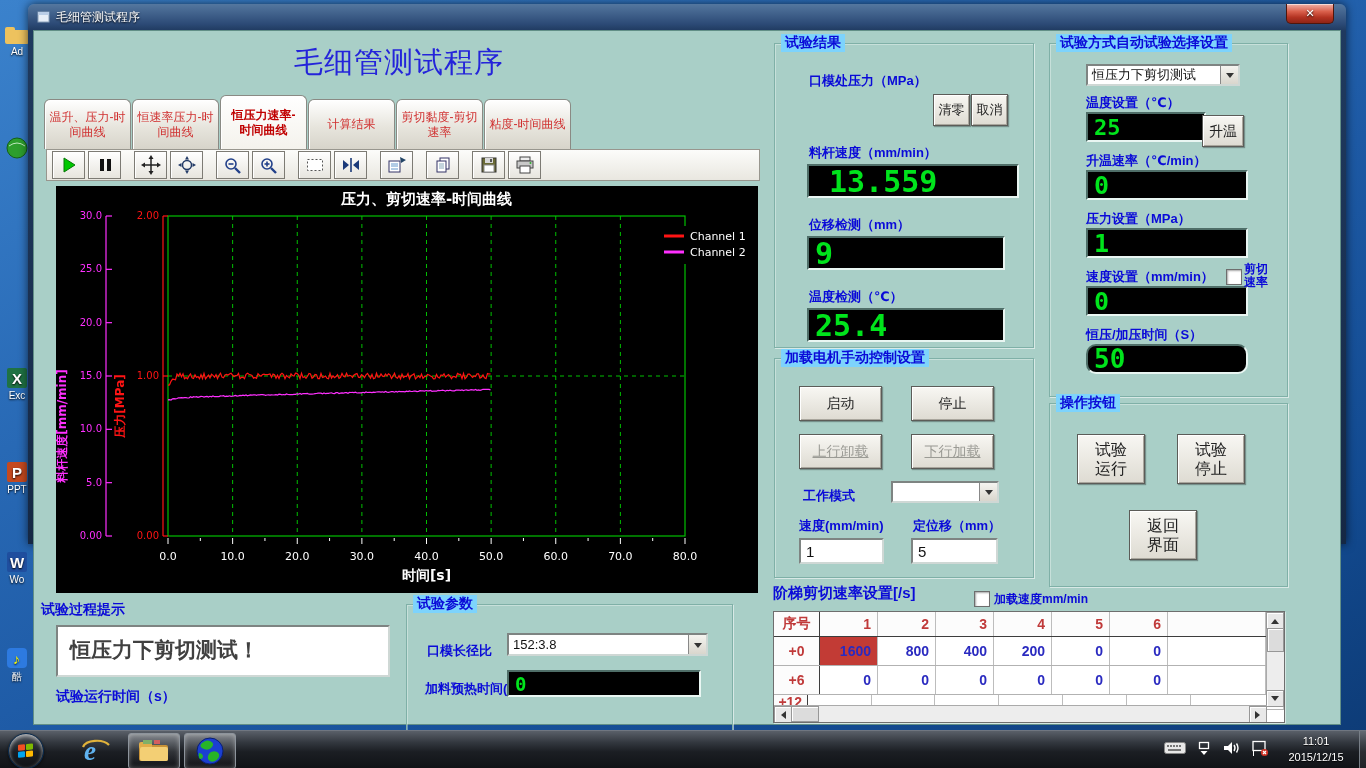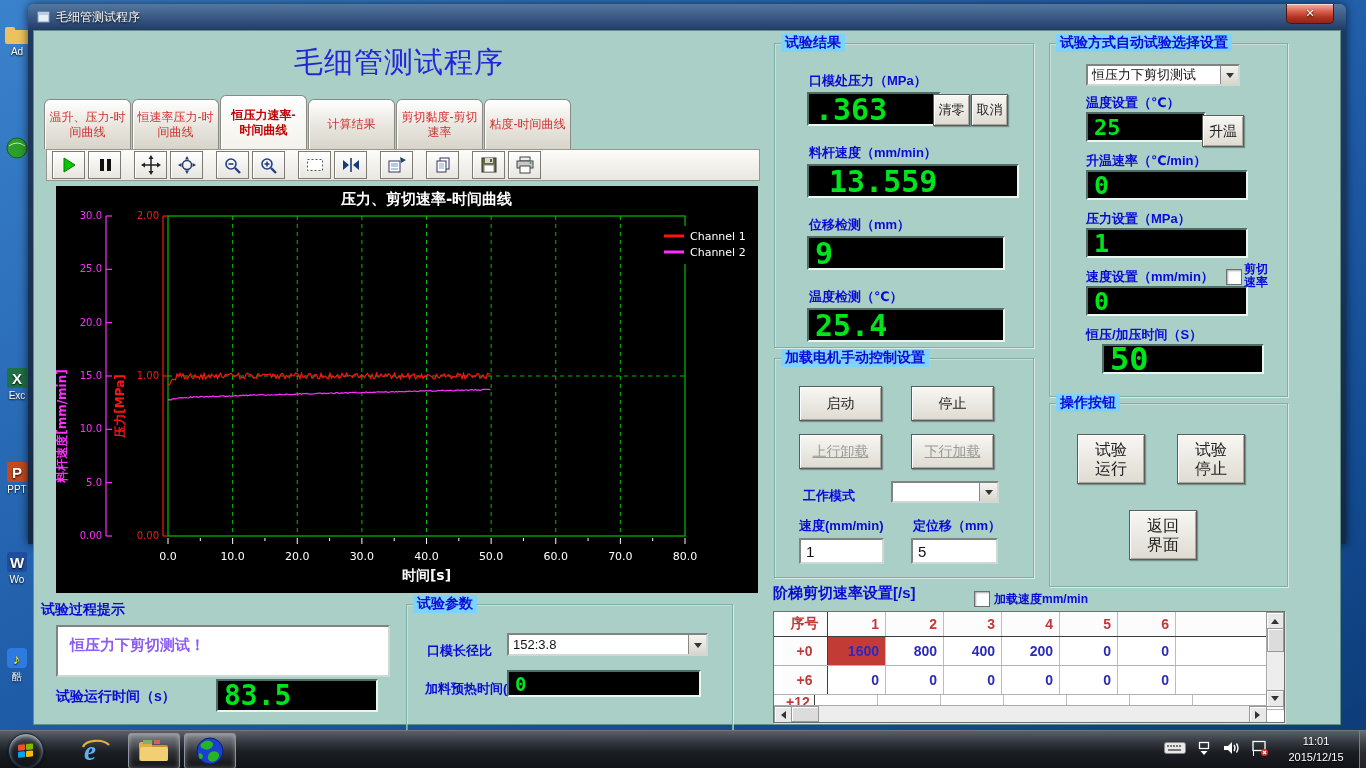--- a/index.html
+++ b/index.html
@@ -67,25 +67,25 @@
   .combo{position:absolute;background:#fff;border:2px inset #cfd8d5;display:flex;align-items:center;
     font-size:13px;padding-left:4px;box-sizing:content-box;color:#111;}
   .cbtn{position:absolute;right:0;top:0;bottom:0;width:17px;
     background:linear-gradient(#f5f4f0,#d9d6cd);border-left:1px solid #888;
     display:flex;align-items:center;justify-content:center;}
   .tri-down{width:0;height:0;border:4px solid transparent;border-top:5px solid #333;margin-top:5px;}
   .checkbox{position:absolute;width:14px;height:14px;background:#fff;border:1px solid #6e6e6e;
     box-shadow:inset 1px 1px 2px rgba(0,0,0,.35);}
   .hint-box{position:absolute;left:22px;top:594px;width:330px;height:48px;background:#fff;
     border:2px inset #cfd8d5;}
-  .hint-msg{position:absolute;left:12px;top:9px;color:#8b5cf6;font-weight:bold;font-size:15px;}
+  .hint-msg{position:absolute;left:12px;top:9px;color:#404040;font-weight:bold;font-size:21px;}
   
   #step-table{position:absolute;left:739px;top:580px;width:510px;height:110px;background:#fff;
     border:1px solid #6e6e6e;overflow:hidden;box-shadow:1px 1px 0 rgba(255,255,255,.5);}
-  .trow{display:flex;border-bottom:1px solid #b2b2b2;padding-left:8px;}
+  .trow{display:flex;border-bottom:1px solid #b2b2b2;}
   .trow.hdr{border-bottom:1px solid #3d3d3d;}
   .tcell{box-sizing:border-box;border-right:1px solid #bdbdbd;font-weight:bold;font-size:14px;
     display:flex;align-items:center;justify-content:flex-end;padding-right:6px;
     color:#2a2ac0;overflow:hidden;}
   .tcell.hcell{color:#c03a3a;background:#fcfcfc;}
   .tcell.rlabel{color:#c03a3a;justify-content:center;padding-right:0;border-right:1px solid #3d3d3d;background:#fcfcfc;}
   .tcell.sel{background:#c23b35;}
   .sbtn{position:absolute;width:16px;height:15px;background:#e8e8e8;border:1px solid #979797;
     box-shadow:inset 1px 1px 0 #fff;display:flex;align-items:center;justify-content:center;}
   .vtrack{position:absolute;right:0;top:0;bottom:15px;width:17px;background:#ededed;border-left:1px solid #aaa;}
@@ -365,39 +365,37 @@
             <text x="634" y="54" fill="#fff" font-size="11" text-anchor="start" font-family="&quot;DejaVu Sans&quot;,sans-serif">Channel 1</text>
             <line x1="608" y1="66" x2="628" y2="66" stroke="#ff30ff" stroke-width="3"></line>
             <text x="634" y="70" fill="#fff" font-size="11" text-anchor="start" font-family="&quot;DejaVu Sans&quot;,sans-serif">Channel 2</text>
           </svg></div>
 
       <div class="bluelabel" style="left:7px;top:570px;font-size:14px">试验过程提示</div>
       <div class="hint-box">
         <span class="hint-msg">恒压力下剪切测试！</span>
       </div>
       <div class="bluelabel" style="left:22px;top:657px;font-size:14px">试验运行时间（s）</div>
-      <div class="lcd" style="left:182px;top:648px;width:146px;height:29px;font-size:28px">83.5</div>
 
       <div class="group" style="left:372px;top:573px;width:325px;height:134px">
         <span class="gtitle">试验参数</span>
         <div class="bluelabel" style="left:20px;top:37px">口模长径比</div>
         <div class="combo" style="left:100px;top:28px;width:193px;height:19px">
           <span>152:3.8</span>
           <span class="cbtn">
               <i class="tri-down"></i>
             </span>
         </div>
         <div class="bluelabel" style="left:18px;top:75px">加料预热时间(s)</div>
         <div class="lcd" style="left:100px;top:65px;width:178px;height:23px;font-size:19px">0</div>
       </div>
 
       <div class="group" id="result-group" style="left:740px;top:12px;width:258px;height:303px">
         <span class="gtitle">试验结果</span>
       <div class="bluelabel" style="left: 34px; top: 28px;">口模处压力（MPa）</div>
-          <div class="lcd" style="left: 32px; top: 48px; width: 118px; height: 30px; font-size: 30px;">.363</div>
           <div class="btn3d" style="left: 158px; top: 50px; width: 35px; height: 30px; font-size: 13px;">清零</div>
           <div class="btn3d" style="left: 196px; top: 50px; width: 35px; height: 30px; font-size: 13px;">取消</div>
           <div class="bluelabel" style="left: 34px; top: 100px;">料杆速度（mm/min）</div>
           <div class="lcd" style="left: 32px; top: 120px; width: 182px; height: 30px; font-size: 30px; padding-left: 20px;">13.559</div>
           <div class="bluelabel" style="left: 34px; top: 172px;">位移检测（mm）</div>
           <div class="lcd" style="left: 32px; top: 192px; width: 182px; height: 30px; font-size: 30px;">9</div>
           <div class="bluelabel" style="left: 34px; top: 244px;">温度检测（℃）</div>
           <div class="lcd" style="left: 32px; top: 264px; width: 182px; height: 30px; font-size: 30px;">25.4</div>
         </div>
 
@@ -434,21 +432,21 @@
           <div class="bluelabel" style="left: 36px; top: 108px;">升温速率（℃/min）</div>
           <div class="lcd" style="left: 36px; top: 126px; width: 146px; height: 26px; font-size: 25px;">0</div>
           <div class="bluelabel" style="left: 36px; top: 166px;">压力设置（MPa）</div>
           <div class="lcd" style="left: 36px; top: 184px; width: 146px; height: 26px; font-size: 25px;">1</div>
           <div class="bluelabel" style="left: 36px; top: 224px;">速度设置（mm/min）</div>
           <div class="lcd" style="left: 36px; top: 242px; width: 146px; height: 26px; font-size: 25px;">0</div>
           <div class="checkbox" style="left: 176px; top: 225px;"></div>
           <div class="bluelabel" style="left: 194px; top: 219px; font-size: 12px; white-space: pre-line; line-height: 1.05;">剪切
 速率</div>
           <div class="bluelabel" style="left: 36px; top: 282px;">恒压/加压时间（S）</div>
-          <div class="lcd" style="left: 52px; top: 300px; width: 146px; height: 26px; font-size: 32px;">50</div>
+          <div class="lcd" style="left: 36px; top: 300px; width: 146px; height: 26px; font-size: 26px; border-radius: 10px;">50</div>
         </div>
 
       <div class="group" id="ops-group" style="left:1015px;top:372px;width:237px;height:182px">
         <span class="gtitle">操作按钮</span>
       <div class="btn3d" style="left: 27px; top: 30px; width: 66px; height: 48px; font-size: 16px;">试验
 运行</div>
           <div class="btn3d" style="left: 127px; top: 30px; width: 66px; height: 48px; font-size: 16px;">试验
 停止</div>
           <div class="btn3d" style="left: 79px; top: 106px; width: 66px; height: 48px; font-size: 16px;">返回
 界面</div>

